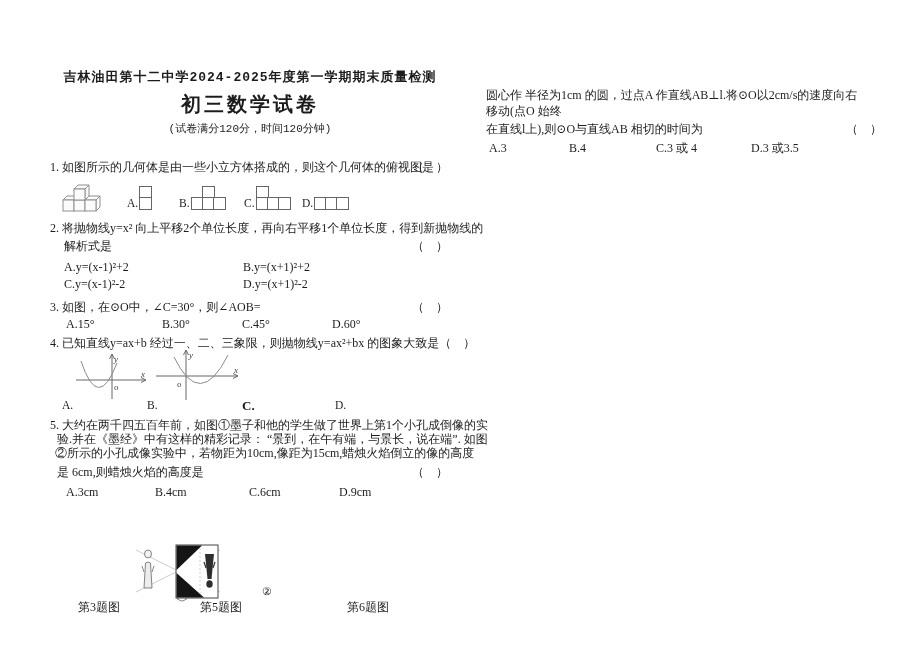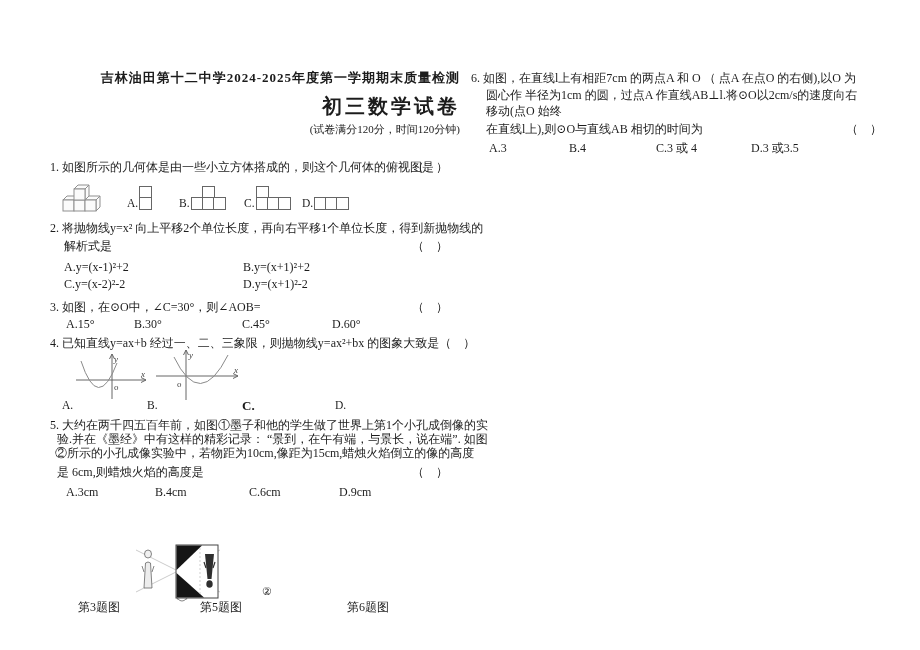--- a/index.html
+++ b/index.html
@@ -3,21 +3,21 @@
 <meta charset="utf-8">
 <style>
   html,body{margin:0;padding:0;background:#e8e8e8;}
   #page{
     position:relative;width:920px;height:650px;background:#ffffff;
     font-family:"Liberation Serif","DejaVu Serif",serif;color:#1c1c1c;
     overflow:hidden;
   }
   .t{position:absolute;white-space:nowrap;font-size:12px;line-height:1.2;}
   .b{font-weight:bold;}
-  .center{text-align:right;}
+  .center{text-align:center;font-family:Liberation Mono, monospace;}
   .hdr{font-size:13px;font-weight:bold;letter-spacing:1px;}
   .title{font-size:20px;font-weight:bold;letter-spacing:3px;}
   .sub{font-size:11px;}
   .sect{font-size:13px;font-weight:bold;letter-spacing:0.5px;}
   .opt{font-size:12px;}
   .lbl{font-size:11.5px;}
   .figlbl{font-size:12px;text-align:right;}
   .figset{position:absolute;}
   .sq{position:absolute;width:11px;height:11px;border:1px solid #666;background:#fff;box-sizing:content-box;}
   svg{position:absolute;overflow:visible;}
@@ -77,27 +77,27 @@
     <div class="sq" style="left:0;top:0"></div>
       <div class="sq" style="left:11px;top:0"></div>
       <div class="sq" style="left:22px;top:0"></div>
   </div>
 
   <span class="t" style="left:50px;top:221px">2. 将抛物线y=x² 向上平移2个单位长度，再向右平移1个单位长度，得到新抛物线的</span>
   <span class="t" style="left:64px;top:239px">解析式是</span>
   <span class="t" style="left:412px;top:239px">（　）</span>
   <span class="t opt" style="left:64px;top:260px">A.y=(x-1)²+2</span>
   <span class="t opt" style="left:243px;top:260px">B.y=(x+1)²+2</span>
-  <span class="t opt" style="left:64px;top:277px">C.y=(x-2)²-2</span>
+  <span class="t opt" style="left:64px;top:277px">C.y=(x-1)²-2</span>
   <span class="t opt" style="left:243px;top:277px">D.y=(x+1)²-2</span>
 
   <span class="t" style="left:50px;top:300px">3. 如图，在⊙O中，∠C=30°，则∠AOB=</span>
   <span class="t" style="left:412px;top:300px">（　）</span>
   <span class="t opt" style="left:66px;top:317px">A.15°</span>
-  <span class="t opt" style="left:134px;top:317px">B.30°</span>
+  <span class="t opt" style="left:162px;top:317px">B.30°</span>
   <span class="t opt" style="left:242px;top:317px">C.45°</span>
   <span class="t opt" style="left:332px;top:317px">D.60°</span>
 
   <span class="t" style="left:50px;top:336px">4. 已知直线y=ax+b 经过一、二、三象限，则抛物线y=ax²+bx 的图象大致是（　）</span>
 
   <svg style="left:68px;top:351px" width="82" height="50" viewBox="0 0 82 50">
     <g stroke="#666" stroke-width="1" fill="none">
       <line x1="44" y1="3" x2="44" y2="48"></line>
         <path d="M44,3 l-2.5,5 M44,3 l2.5,5"></path>
       <line x1="8" y1="29" x2="78" y2="29"></line>
@@ -160,21 +160,20 @@
     <circle cx="45.5" cy="56.8" r="0.8" fill="#666"></circle>
       <circle cx="54.5" cy="56.8" r="0.8" fill="#666"></circle>
   </svg>
 
   <span class="t" style="left:262px;top:585px;font-size:11px">②</span>
 
   <span class="t figlbl" style="left:78px;top:600px">第3题图</span>
   <span class="t figlbl" style="left:200px;top:600px">第5题图</span>
   <span class="t figlbl" style="left:347px;top:600px">第6题图</span>
 
-  <span class="t" style="left:471px;top:71px">6. 如图，在直线l上有相距7cm 的两点A 和 O （ 点A 在点O 的右侧),以O 为</span>
   <span class="t" style="left:486px;top:88px">圆心作 半径为1cm 的圆，过点A 作直线AB⊥l.将⊙O以2cm/s的速度向右</span>
   <span class="t" style="left:486px;top:104px">移动(点O 始终</span>
   <span class="t" style="left:486px;top:122px">在直线l上),则⊙O与直线AB 相切的时间为</span>
   <span class="t" style="left:846px;top:122px">（　）</span>
   <span class="t opt" style="left:489px;top:141px">A.3</span>
   <span class="t opt" style="left:569px;top:141px">B.4</span>
   <span class="t opt" style="left:656px;top:141px">C.3 或 4</span>
   <span class="t opt" style="left:751px;top:141px">D.3 或3.5</span>
 
 </div>

